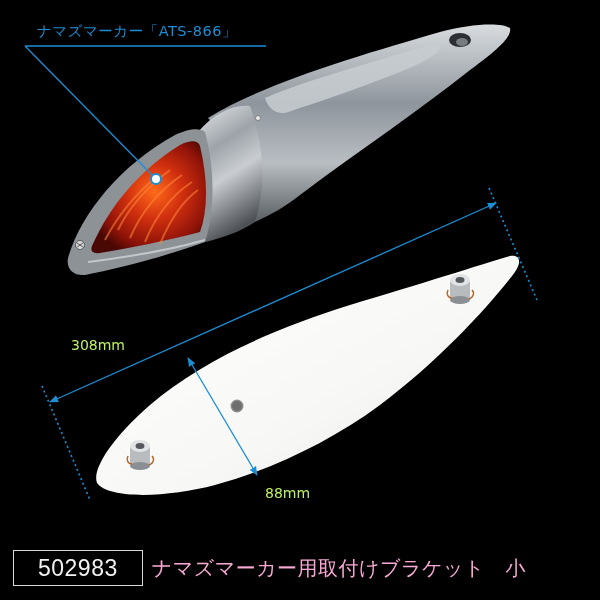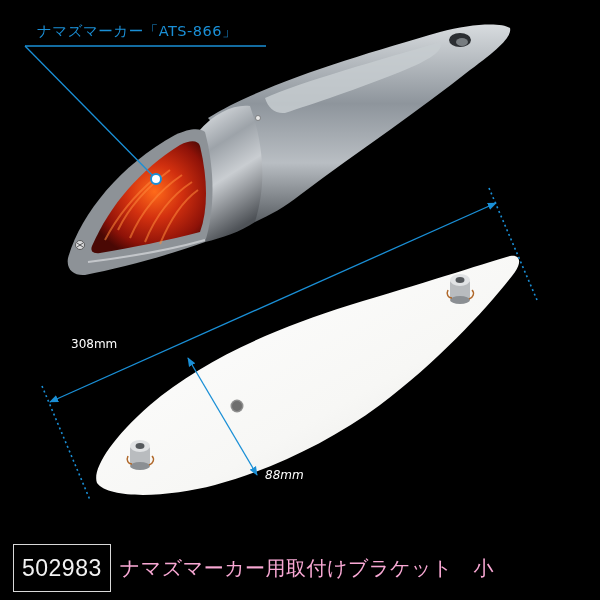--- a/index.html
+++ b/index.html
@@ -1,26 +1,26 @@
 <!DOCTYPE html>
 <html><head>
 <meta charset="utf-8">
 <style>
   html, body { margin: 0; padding: 0; background: #000; }
   body { width: 600px; height: 600px; position: relative; overflow: hidden;
          font-family: "DejaVu Sans", "Liberation Sans", sans-serif; }
   .stage { position: absolute; left: 0; top: 0; width: 600px; height: 600px; }
   .callout-label { position: absolute; left: 37px; top: 22px; font-size: 14.5px;
                    color: #1a8fd6; letter-spacing: 0.5px; white-space: nowrap; }
-  .dim-label { position: absolute; font-size: 12px; color: #ffffff; white-space: nowrap; }
+  .dim-label { position: absolute; font-size: 14px; color: #bef264; white-space: nowrap; }
   .dim-length { left: 71px; top: 337px; }
-  .dim-width { left: 265px; top: 468px; font-style: italic; }
+  .dim-width { left: 265px; top: 485px; }
   .footer { position: absolute; left: 13px; top: 548px; height: 40px; display: flex; align-items: center; }
   .code-box { border: 1.5px solid #d8d8d8; color: #f2f2f2; font-size: 23px;
-              padding: 2px 8px; height: 48px; box-sizing: border-box; display: flex; align-items: center;
+              padding: 2px 24px; height: 36px; box-sizing: border-box; display: flex; align-items: center;
               font-family: "Liberation Sans", sans-serif; letter-spacing: 0.5px; }
   .product-name { color: #f9a8d4; font-size: 20px; margin-left: 9px; white-space: pre; letter-spacing: 0.5px; }
 </style>
 </head>
 <body>
 
 <div class="stage">
   <svg width="600" height="600" viewBox="0 0 600 600" xmlns="http://www.w3.org/2000/svg">
     <defs>
       <linearGradient id="chromeGrad" x1="0" y1="0" x2="0.3" y2="1">

